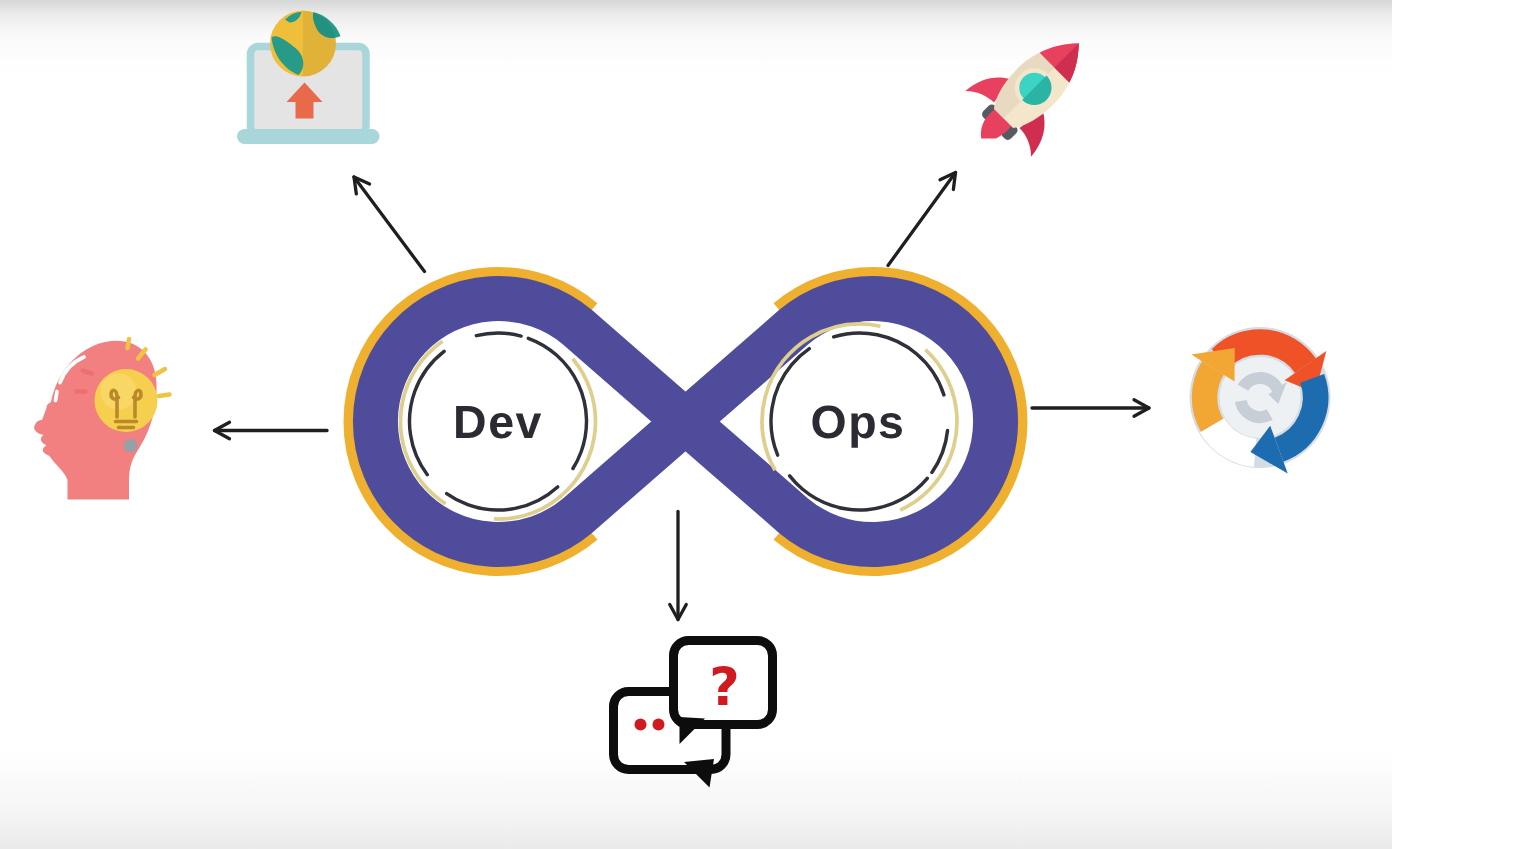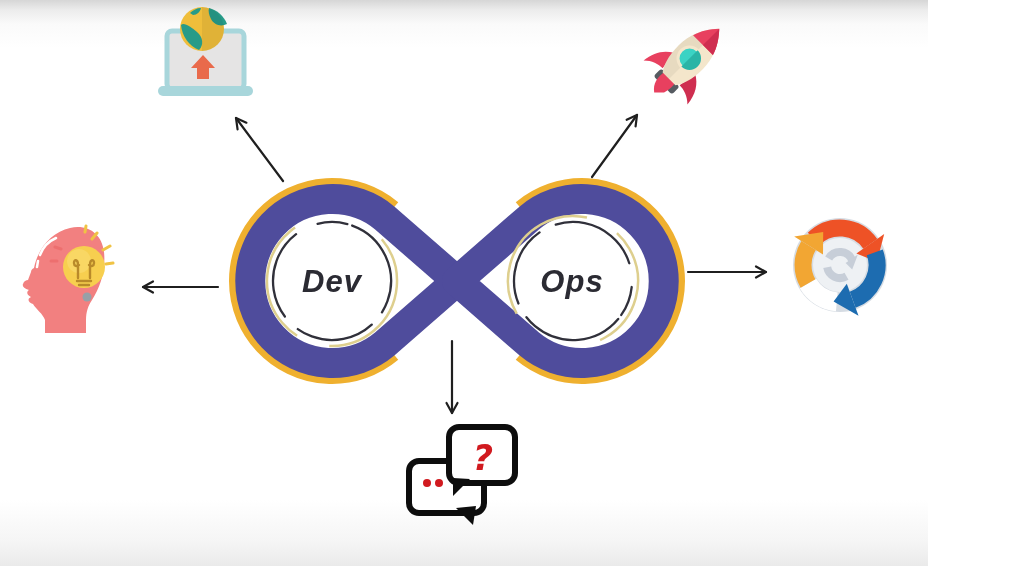--- a/index.html
+++ b/index.html
@@ -4,21 +4,20 @@
 <style>
   html,body { margin:0; padding:0; background:#fff; }
   .stage {
     position:relative;
     width:928px; height:566px;
     overflow:hidden;
     font-family:"Liberation Sans","DejaVu Sans",sans-serif;
     background:linear-gradient(180deg,
       #d6d6d6 0px,#ececec 10px,#fafafa 24px,#ffffff 48px,
       #ffffff 500px,#f5f5f5 542px,#eaeaea 566px);
-    font-style:italic;
   }
   svg { display:block; }
   text.loop-label {
     font-family:"Liberation Sans","DejaVu Sans",sans-serif;
     font-weight:600;
     font-size:31px;
     letter-spacing:1px;
   }
   text.chat-q {
     font-family:"DejaVu Sans","Liberation Sans",sans-serif;

